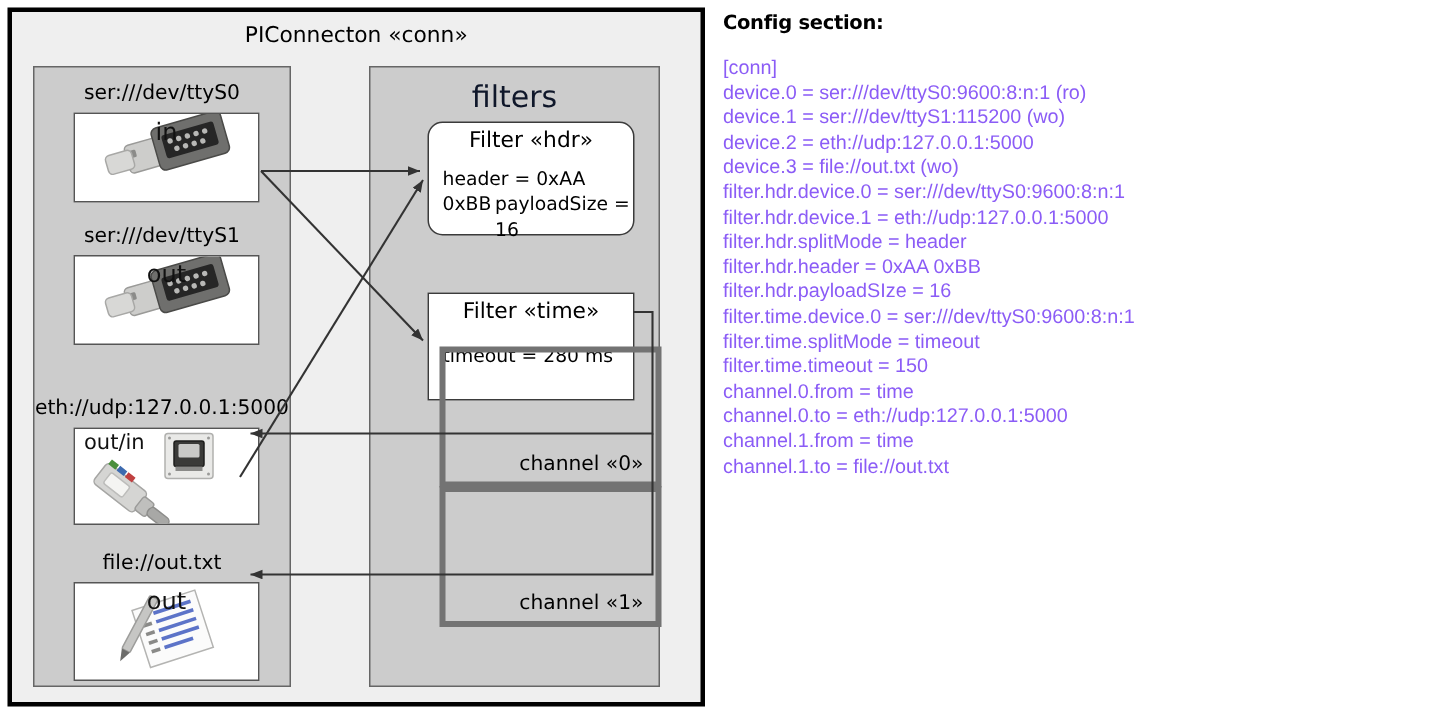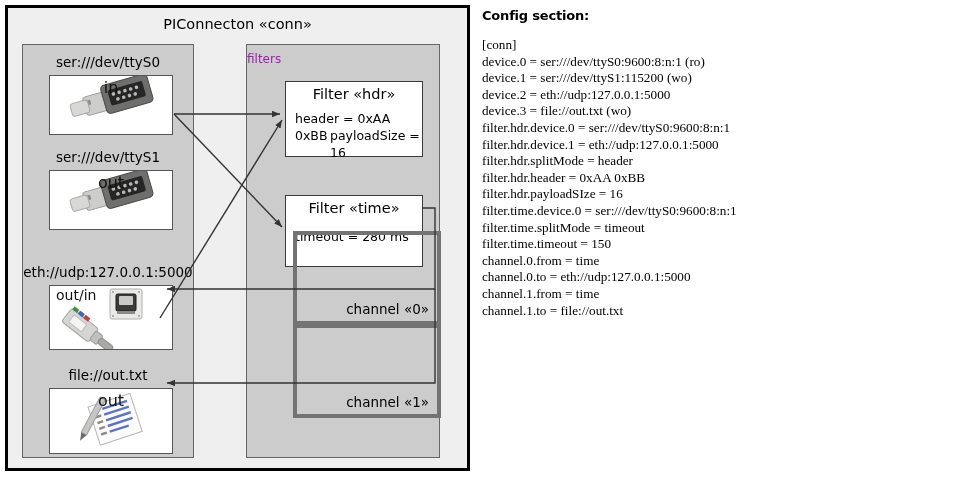--- a/index.html
+++ b/index.html
@@ -54,23 +54,23 @@
     width: 172px; height: 414px;
   }
   #filters-panel {
     left: 238px; top: 36px;
     width: 194px; height: 414px;
   }
   .panel-title {
     position: absolute;
     left: 0; top: 7px;
     width: 100%;
-    text-align: left;
-    font-size: 12px;
-    color: #a21caf;
+    text-align: center;
+    font-size: 20px;
+    color: #0f172a;
   }
 
   
   .devbox {
     position: absolute;
     background: #ffffff;
     border: 1px solid #555555;
     box-sizing: border-box;
   }
   .devbox .dev-io {
@@ -154,24 +154,24 @@
   }
   #config-heading {
     font-family: "DejaVu Sans", sans-serif;
     font-weight: bold;
     font-size: 13px;
     color: #000;
     margin: 0 0 14px 0;
     letter-spacing: -0.2px;
   }
   #config-lines {
-    font-family: Liberation Serif, serif;
+    font-family: Liberation Sans, sans-serif;
     font-size: 13.2px;
     line-height: 16.6px;
-    color: #000000;
+    color: #8b5cf6;
     white-space: pre;
   }
   .cfg-line { white-space: pre; }
 </style>
 </head>
 <body>
 
 <div id="canvas">
 
   <div id="diagram">
@@ -291,21 +291,21 @@
               <polygon points="0,40 6,40 3,48" fill="#6d6d6b"></polygon>
             </g>
           </svg>
         </div>
       </div>
     </div>
 
     <div class="panel" id="filters-panel">
       <div class="panel-title">filters</div>
 
-      <div class="filterbox" style="left:38px;top:36px;width:138px;height:76px;">
+      <div class="filterbox" style="left:38px;top:36px;width:138px;height:76px;border-radius:10px;">
         <div class="filter-title">Filter «hdr»</div>
         <div class="filter-props" style="top:28px;">header = 0xAA 0xBB</div>
         <div class="filter-props" style="top:45px;margin-left:35px;">payloadSize = 16</div>
       </div>
 
       <div class="filterbox" style="left:38px;top:150px;width:138px;height:72px;padding-left:16px;">
         <div class="filter-title">Filter «time»</div>
         <div class="filter-props" style="top:32px;">timeout = 280 ms</div>
       </div>
 

